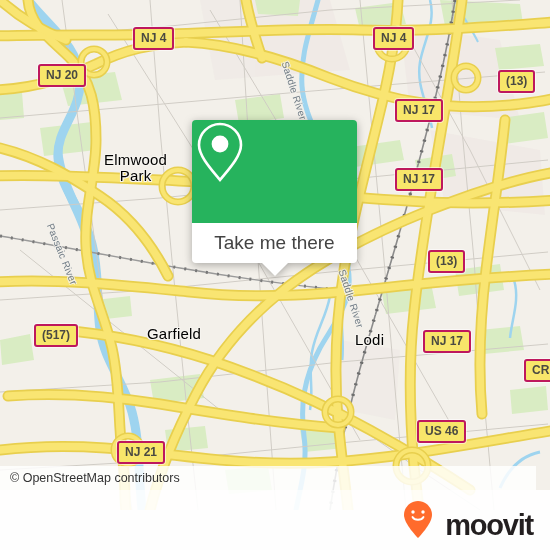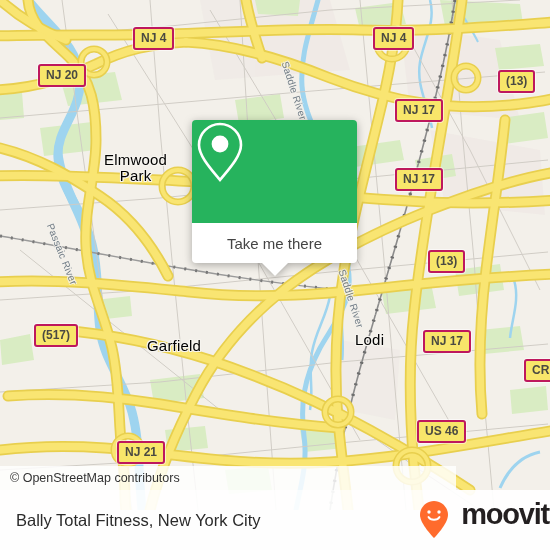--- a/index.html
+++ b/index.html
@@ -23,36 +23,36 @@
           color:#4a4a42;font-size:12px;font-weight:bold;line-height:1;padding:3px 6px 4px;
           white-space:nowrap;box-shadow:0 0 0 1px rgba(255,255,255,.55);}
 
   
   #popup{position:absolute;left:192px;top:120px;width:165px;
          filter:drop-shadow(0 2px 4px rgba(0,0,0,.30));}
   #popup .head{height:103px;background:#26b35d;border-radius:4px 4px 0 0;
                display:flex;align-items:center;justify-content:center;}
   #popup .foot{height:40px;background:#fff;border-radius:0 0 4px 4px;
                display:flex;align-items:center;justify-content:center;}
-  #popup .foot span{color:#444;font-size:15px;}
+  #popup .foot span{color:#444;font-size:19px;}
   #popup .tail{position:absolute;left:50%;transform:translateX(-50%);top:143px;
                width:0;height:0;border-left:13px solid transparent;border-right:13px solid transparent;
                border-top:13px solid #fff;}
 
   
-  #attrib{position:absolute;left:0;top:466px;width:456px;height:24px;
+  #attrib{position:absolute;left:0;top:466px;width:536px;height:24px;
           background:rgba(255,255,255,.82);display:flex;align-items:center;}
   #attrib span{padding-left:10px;color:#333;font-size:12.5px;}
 
   
   #footer{position:absolute;left:0;top:490px;width:550px;height:60px;
           background:rgba(255,255,255,.93);display:flex;align-items:center;}
   #footer .title{padding-left:16px;color:#2b2b2b;font-size:16.5px;}
-  #logo{position:absolute;right:1px;top:50%;transform:translateY(-50%);
-        display:flex;align-items:flex-start;gap:12px;}
+  #logo{position:absolute;right:17px;top:50%;transform:translateY(-50%);
+        display:flex;align-items:flex-end;gap:12px;}
   #logo .word{color:#231f20;font-size:29px;font-weight:bold;letter-spacing:-1.2px;line-height:1;}
 </style>
 </head>
 <body>
 
 <div id="app">
 
   <div id="map">
     <svg width="550" height="510" viewBox="0 0 550 510">
       <defs>
@@ -198,21 +198,21 @@
           <circle cx="128" cy="450" r="14"></circle>
           <circle cx="338" cy="412" r="13"></circle>
         </g>
       </g>
     </svg>
 
     <div class="mlabel two" style="left:104px;top:152px;">
       <div>Elmwood</div>
       <div>Park</div>
     </div>
-    <div class="mlabel" style="left:147px;top:337px;">Garfield</div>
+    <div class="mlabel" style="left:147px;top:325px;">Garfield</div>
     <div class="mlabel" style="left:335px;top:331px;margin-left:20px;">Lodi</div>
 
     <div class="rlabel" style="left:290px;top:60px;transform:rotate(72deg);transform-origin:left top;">Saddle River</div>
     <div class="rlabel" style="left:347px;top:268px;transform:rotate(72deg);transform-origin:left top;">Saddle River</div>
     <div class="rlabel" style="left:55px;top:222px;transform:rotate(68deg);transform-origin:left top;">Passaic River</div>
 
     <div class="shield" style="left:133px;top:27px;">NJ 4</div>
     <div class="shield" style="left:38px;top:64px;text-align:right;">NJ 20</div>
     <div class="shield" style="left:373px;top:27px;">NJ 4</div>
     <div class="shield" style="left:498px;top:70px;">(13)</div>
@@ -237,21 +237,20 @@
       </div>
       <div class="tail"></div>
     </div>
   </div>
 
   <div id="attrib">
     <span>© OpenStreetMap contributors</span>
   </div>
 
   <div id="footer">
-    <div class="title">Bally Total Fitness, New York City</div>
     <div id="logo">
       <svg width="30" height="40" viewBox="0 0 30 40">
         <path d="M15 1 C7.3 1 1 7.3 1 15 C1 24 15 38 15 38 C15 38 29 24 29 15 C29 7.3 22.7 1 15 1 Z" fill="#ff6b2c"></path>
         <circle cx="10" cy="12" r="1.7" fill="#ffffff"></circle>
         <circle cx="20" cy="12" r="1.7" fill="#ffffff"></circle>
         <path d="M9.5 17 C11.5 20.6 18.5 20.6 20.5 17" fill="none" stroke="#ffffff" stroke-width="1.9" stroke-linecap="round"></path>
       </svg>
       <span class="word">moovit</span>
     </div>
   </div>

